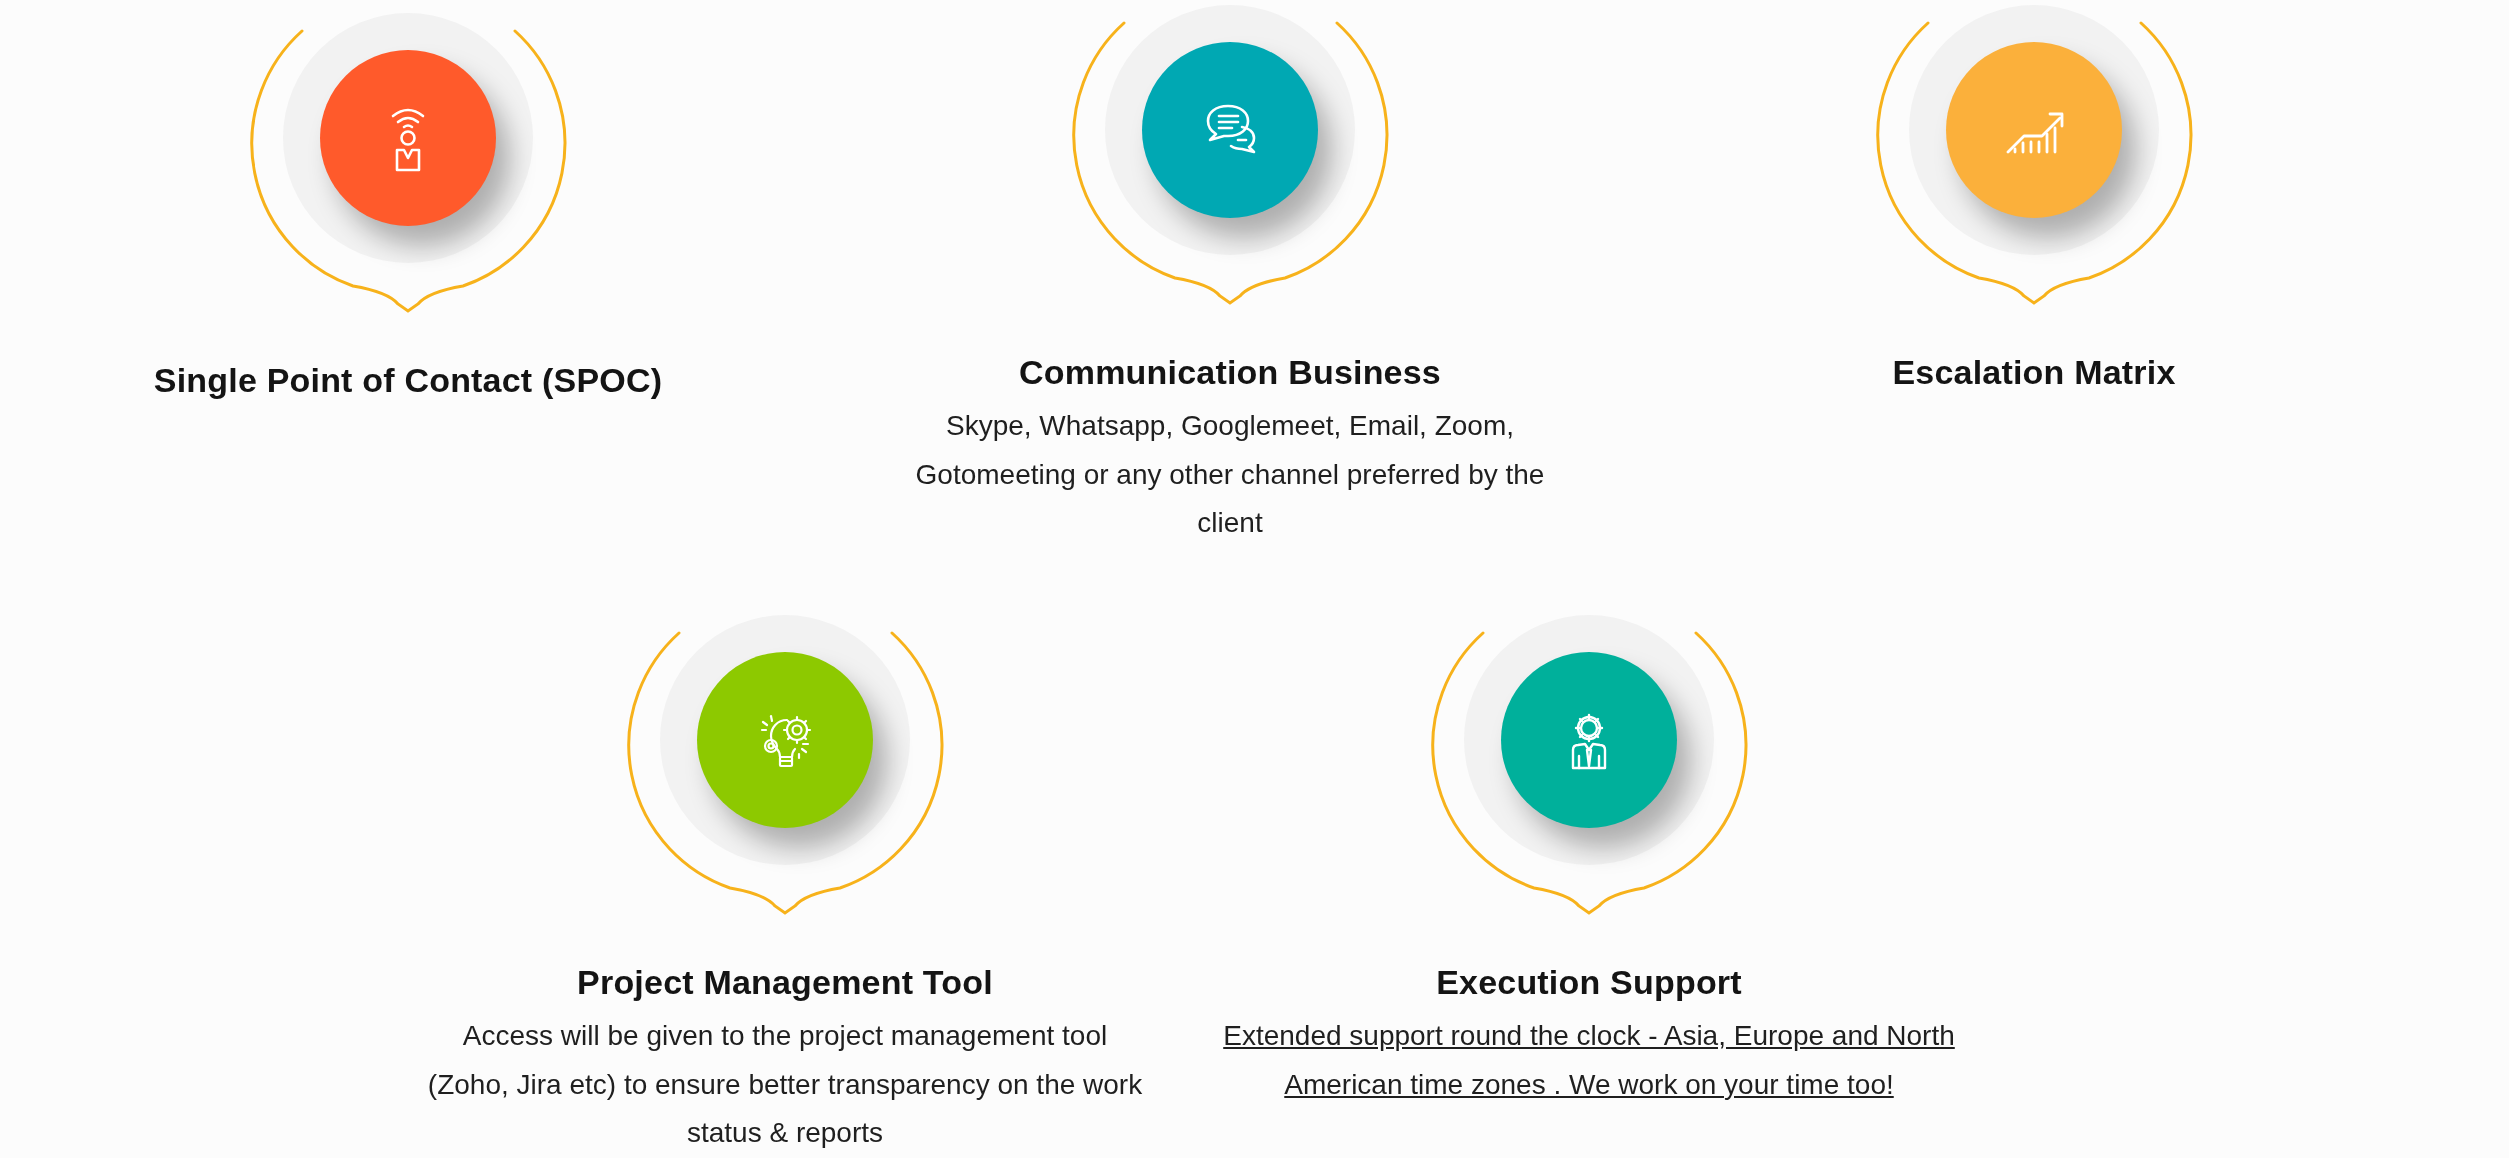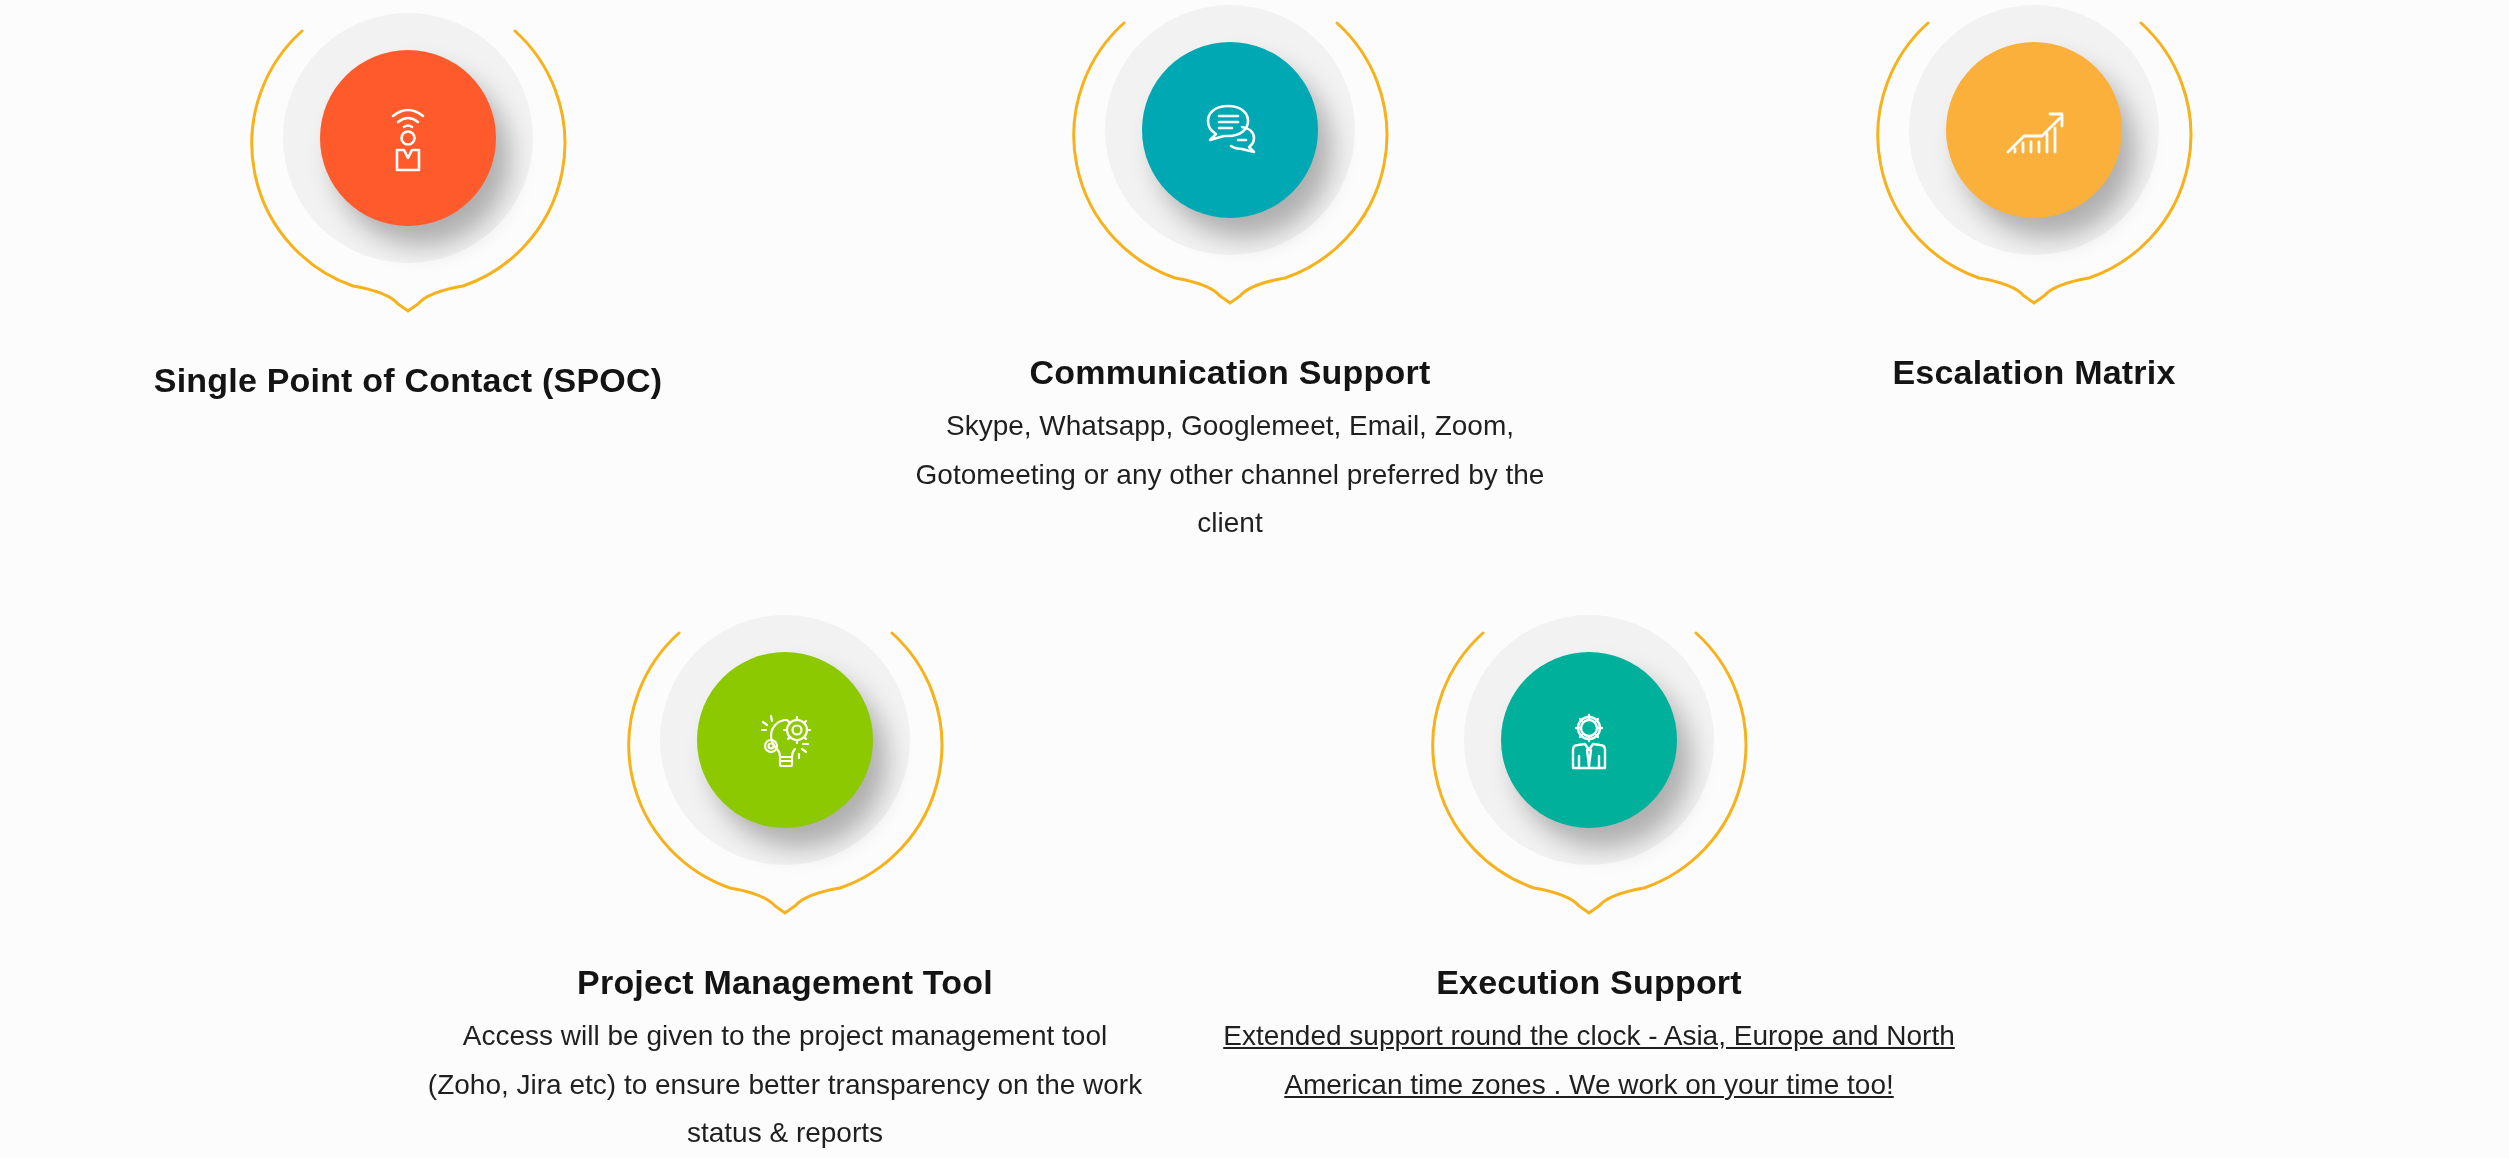--- a/index.html
+++ b/index.html
@@ -83,21 +83,21 @@
       <svg viewBox="0 0 96 96" fill="none" stroke="#fff" stroke-width="2.6" stroke-linecap="round" stroke-linejoin="round">
         <path d="M46 24 C33 24 26 31 26 39 C26 45 29 49 34 52 L28 58 L42 54 C44 54 45 54 46 54 C59 54 66 47 66 39 C66 31 59 24 46 24 Z"></path>
         <line x1="37" y1="34" x2="56" y2="34"></line>
         <line x1="37" y1="40" x2="56" y2="40"></line>
         <line x1="37" y1="46" x2="50" y2="46"></line>
         <path d="M60 45 C67 46 72 50 72 56 C72 60 70 63 67 65 L72 70 L60 67 C56 67 52 66 49 64"></path>
         <line x1="56" y1="58" x2="64" y2="58"></line>
       </svg>
     </div>
   </div>
-  <div class="title">Communication Support</div>
+  <div class="title">Communication Business</div>
   <div class="desc" style="width:700px;">Skype, Whatsapp, Googlemeet, Email, Zoom, Gotomeeting or any other channel preferred by the client</div>
 </div>
 
 <div class="card" style="left:1644px; top:0; width:780px;">
   <div class="badge">
     <svg class="ring" viewBox="0 0 320 310">
       <path d="M54 23 A151 151 0 0 0 105 278 Q140 284 150 296 L160 303 L170 296 Q180 284 215 278 A151 151 0 0 0 267 23" fill="none" stroke="#f7b21b" stroke-width="3" stroke-linecap="round"></path>
     </svg>
     <div class="disk"></div>
     <div class="circle" style="background:#fbb03b;">

